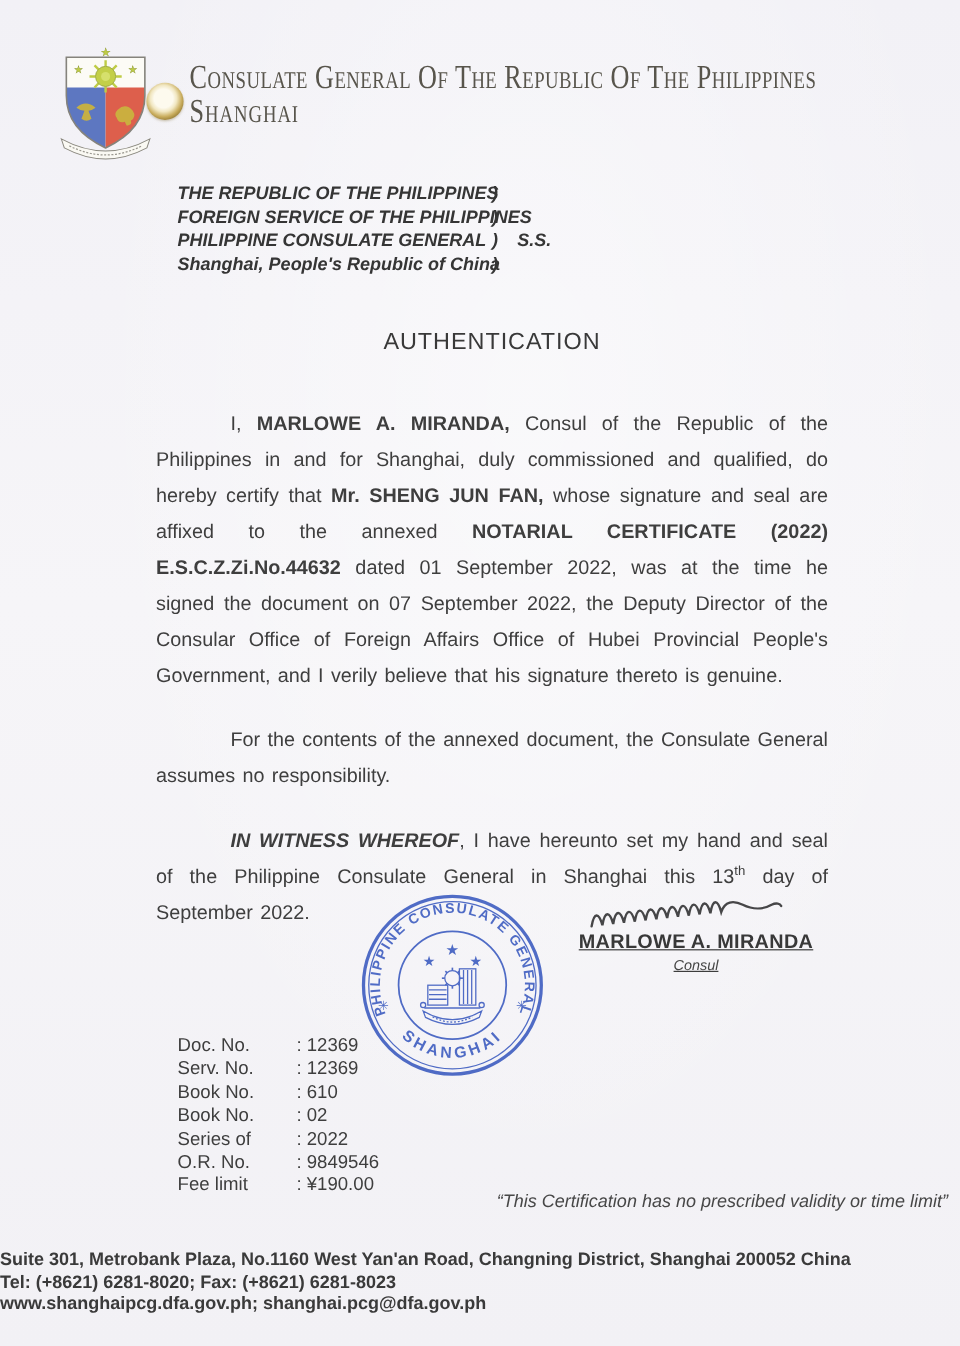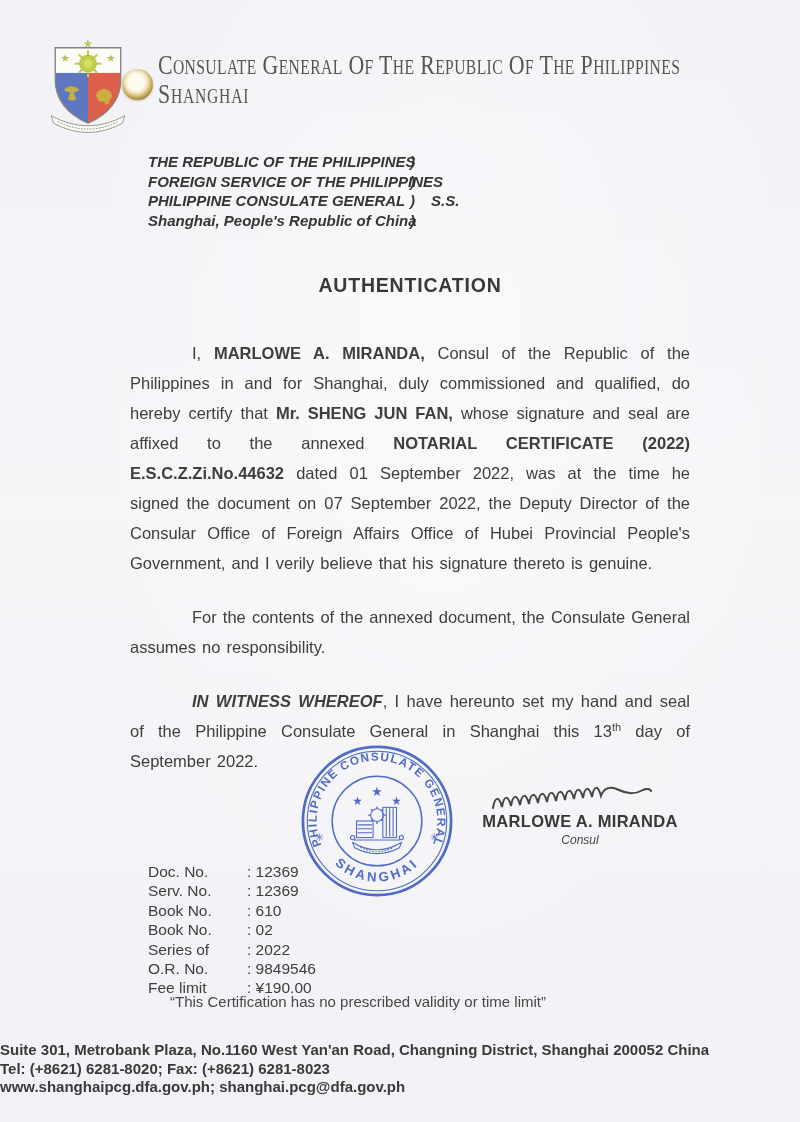--- a/index.html
+++ b/index.html
@@ -28,48 +28,48 @@
   
   .venue { position:absolute; left:148px; top:152px; font-weight:bold; font-style:italic;
            font-size:15px; line-height:19.5px; color:#353535; }
   .venue-row { display:flex; white-space:nowrap; }
   .venue-text { width:262px; flex:none; }
   .venue-paren { flex:none; }
   .venue-suffix { margin-left:16px; }
 
   
   .doc-title { position:absolute; left:130px; top:274px; width:560px; text-align:center;
-               font-size:19.5px; font-weight:bold; letter-spacing:.8px; color:#393939; }
+               font-size:19.5px; font-weight:normal; letter-spacing:.8px; color:#393939; }
 
   
   .body-text { position:absolute; left:130px; top:338px; width:560px;
                font-size:16.5px; line-height:30px; color:#3e3e3e; text-align:justify; word-spacing:1.5px; }
   .body-text p { text-indent:62px; }
   .body-text p + p { margin-top:24px; }
   .body-text sup { font-size:11px; vertical-align:super; line-height:0; }
 
   
   .seal { position:absolute; left:299px; top:743px; width:156px; height:156px;
           mix-blend-mode:multiply; opacity:.93; }
   .seal text { font-family:"Liberation Sans", sans-serif; }
 
   
-  .sig-block { position:absolute; left:478px; top:784px; width:204px; text-align:center; }
+  .sig-block { position:absolute; left:478px; top:748px; width:204px; text-align:center;text-decoration:underline; }
   .sig-scribble { width:184px; height:30px; display:block; margin:0 auto -2px auto; }
   .signer-name { font-size:16.5px; font-weight:bold; letter-spacing:.3px; color:#383838; }
   .signer-title { font-size:12px; font-style:italic; color:#454545; margin-top:2px; }
 
   
   .registry { position:absolute; left:148px; top:862px; font-size:15.5px; line-height:19.4px; color:#3e3e3e; }
   .reg-row { display:flex; }
   .reg-label { width:99px; flex:none; }
 
   
-  .disclaimer { position:absolute; left:170px; top:993px; width:620px; text-align:left;
-                font-size:15px; color:#474747; }
+  .disclaimer { position:absolute; left:170px; top:993px; width:620px; text-align:right;
+                font-style:italic; font-size:15px; color:#474747; }
   .page-footer { position:absolute; left:0; top:1041px; width:800px; 
                  font-weight:bold; font-size:15px; line-height:18.5px; color:#3a3a3a; }
 </style>
 </head>
 <body>
 
 <div class="page">
 
   <svg class="coat-of-arms" viewBox="0 0 100 118" xmlns="http://www.w3.org/2000/svg">
     <defs>

